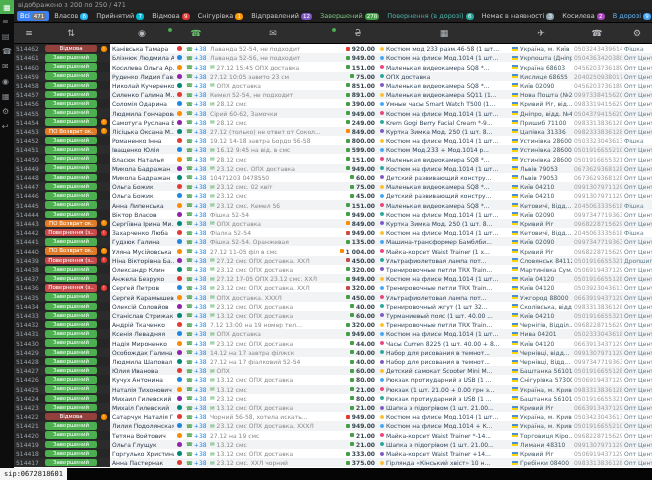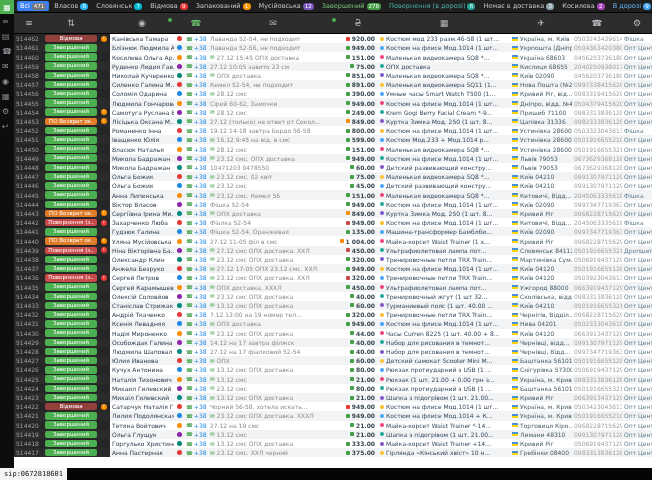--- a/index.html
+++ b/index.html
@@ -59,56 +59,59 @@
       <div class="side-icon"><span>☎</span></div>
       <div class="side-icon"><span>✉</span></div>
       <div class="side-icon"><span>◉</span></div>
       <div class="side-icon"><span>▦</span></div>
       <div class="side-icon"><span>⚙</span></div>
       <div class="side-icon"><span>↩</span></div>
     </div>
 </div>
 
 <div class="main">
+  <div class="pagebar">
+    <span>відображено з 200 по 250 / 471</span>
+  </div>
 
   <div class="tabs">
       <div class="tab active">
     <span class="tlabel">Всі</span>
     <span class="cnt" style="background: rgb(117, 117, 117);">471</span>
   </div>
       <div class="tab">
     <span class="tlabel">Власов</span>
     <span class="cnt" style="background: rgb(41, 182, 246);">6</span>
   </div>
       <div class="tab">
-    <span class="tlabel">Словянськ</span>
+    <span class="tlabel">Прийнятий</span>
     <span class="cnt" style="background: rgb(0, 188, 212);">7</span>
   </div>
       <div class="tab">
     <span class="tlabel">Відмова</span>
     <span class="cnt" style="background: rgb(229, 57, 53);">9</span>
   </div>
       <div class="tab">
-    <span class="tlabel">Запакований</span>
+    <span class="tlabel">Снігурівка</span>
     <span class="cnt" style="background: rgb(255, 152, 0);">1</span>
   </div>
       <div class="tab">
-    <span class="tlabel">Мусійовська</span>
+    <span class="tlabel">Відправлений</span>
     <span class="cnt" style="background: rgb(126, 87, 194);">12</span>
   </div>
       <div class="tab">
     <span class="tlabel" style="color: rgb(123, 198, 126);">Завершений</span>
     <span class="cnt" style="background: rgb(67, 160, 71);">278</span>
   </div>
       <div class="tab">
     <span class="tlabel" style="color: rgb(77, 182, 172);">Повернення (в дорозі)</span>
     <span class="cnt" style="background: rgb(38, 166, 154);">6</span>
   </div>
       <div class="tab">
-    <span class="tlabel">Немає в доставка</span>
+    <span class="tlabel">Немає в наявності</span>
     <span class="cnt" style="background: rgb(144, 164, 174);">3</span>
   </div>
       <div class="tab">
     <span class="tlabel">Косилева</span>
     <span class="cnt" style="background: rgb(171, 71, 188);">2</span>
   </div>
       <div class="tab">
     <span class="tlabel" style="color: rgb(100, 181, 246);">В дорозі</span>
     <span class="cnt" style="background: rgb(66, 165, 245);">9</span>
   </div>

